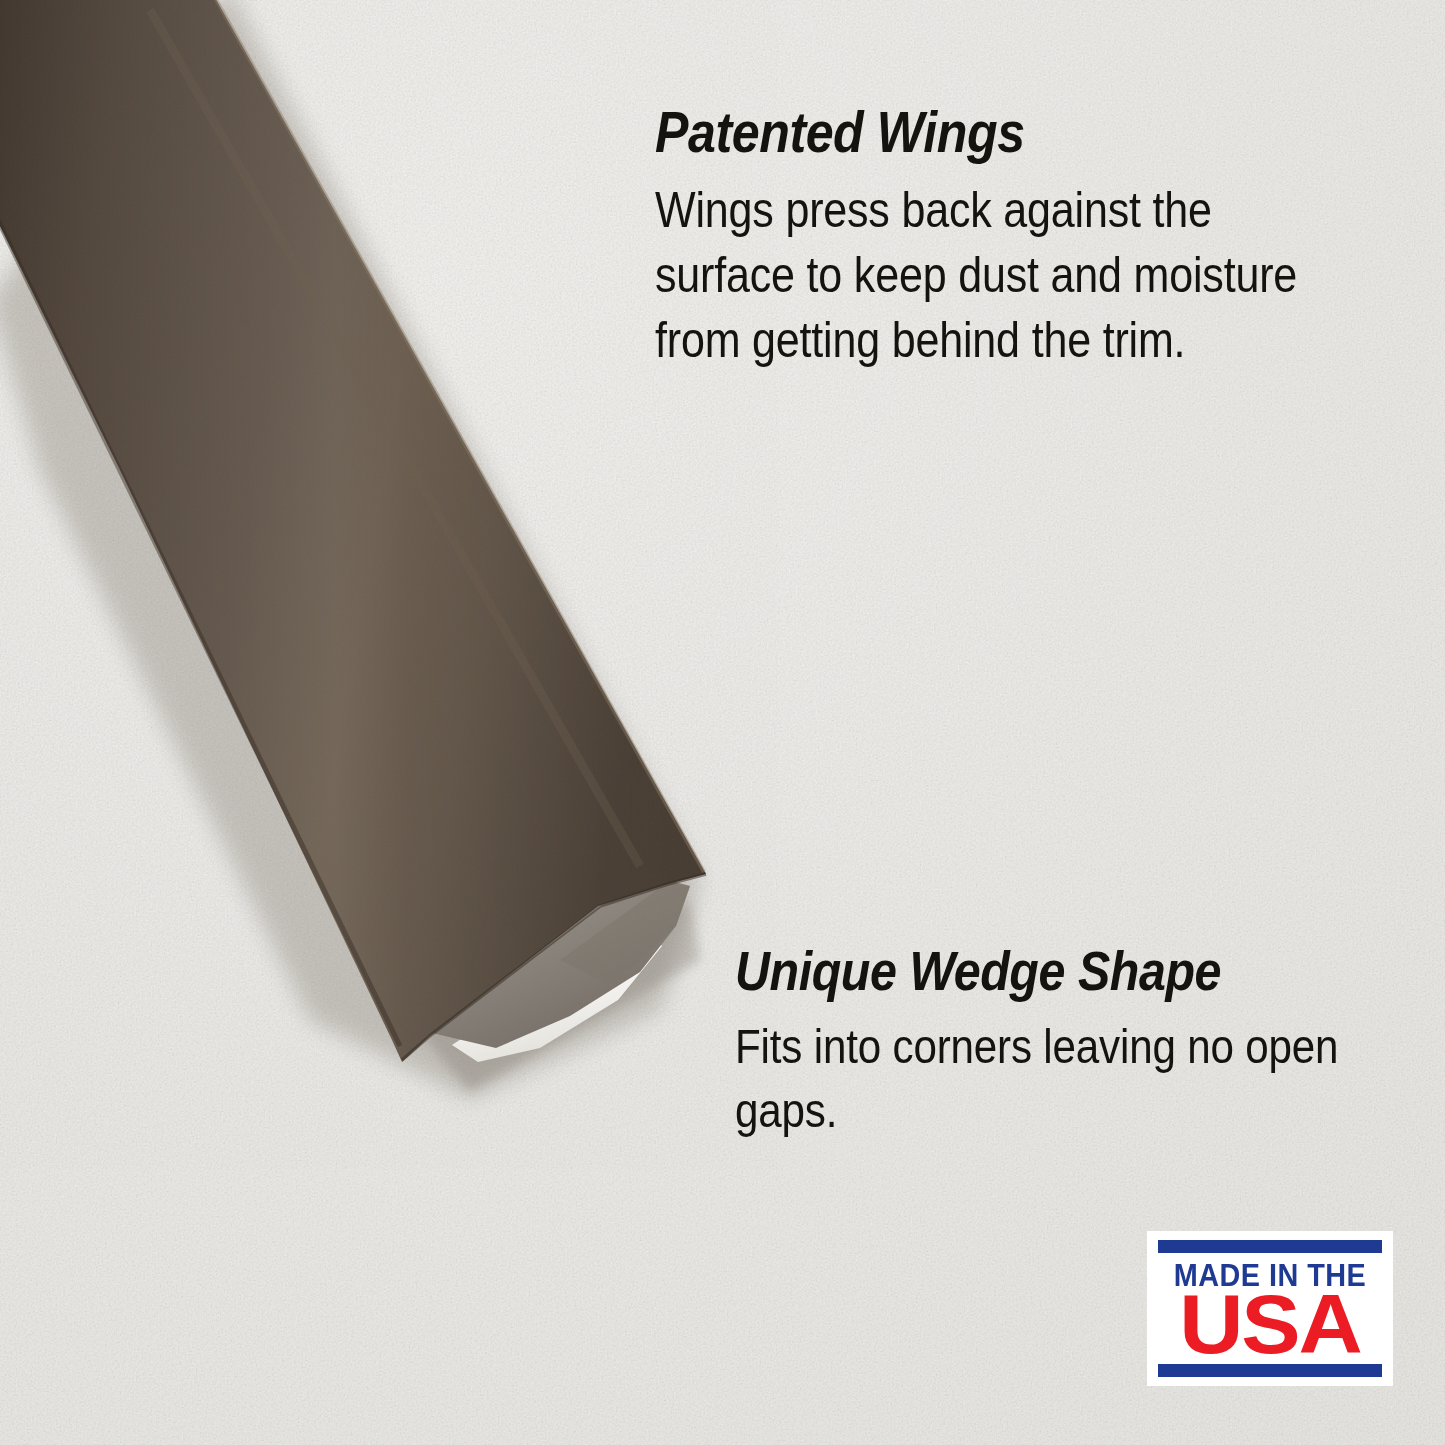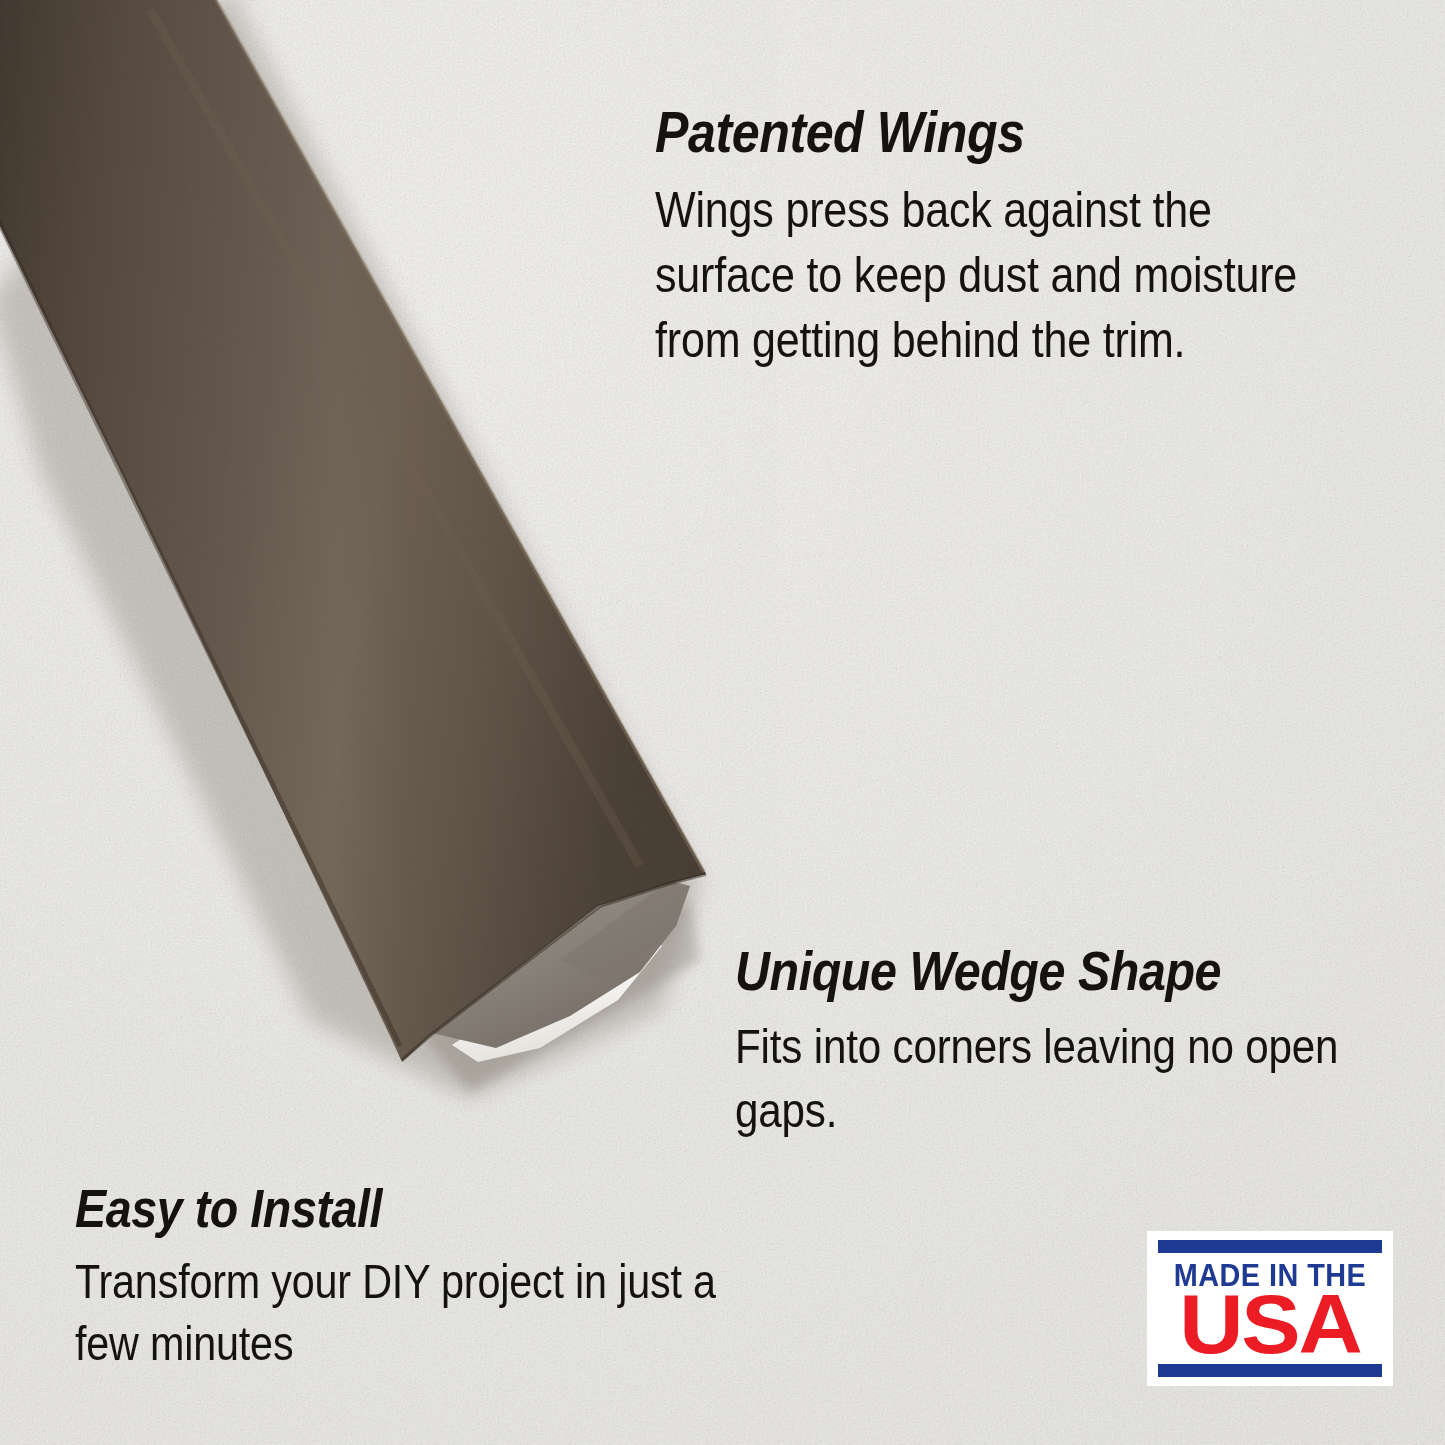--- a/index.html
+++ b/index.html
@@ -192,24 +192,20 @@
     <div class="hd">Patented Wings</div>
     <div class="bd">Wings press back against the surface to keep dust and moisture from getting behind the trim.</div>
   </div>
 
 
   <div class="blk" id="b3">
     <div class="hd">Unique Wedge Shape</div>
     <div class="bd">Fits into corners leaving no open gaps.</div>
   </div>
 
-  <div class="blk" id="b4">
-    <div class="hd">Easy to Install</div>
-    <div class="bd">Transform your DIY project in just a few minutes</div>
-  </div>
 
   <div id="usa">
     <div class="bar"></div>
     <div class="made">MADE IN THE</div>
     <div class="usatxt">USA</div>
     <div class="bar"></div>
   </div>
 
 </div>
 

